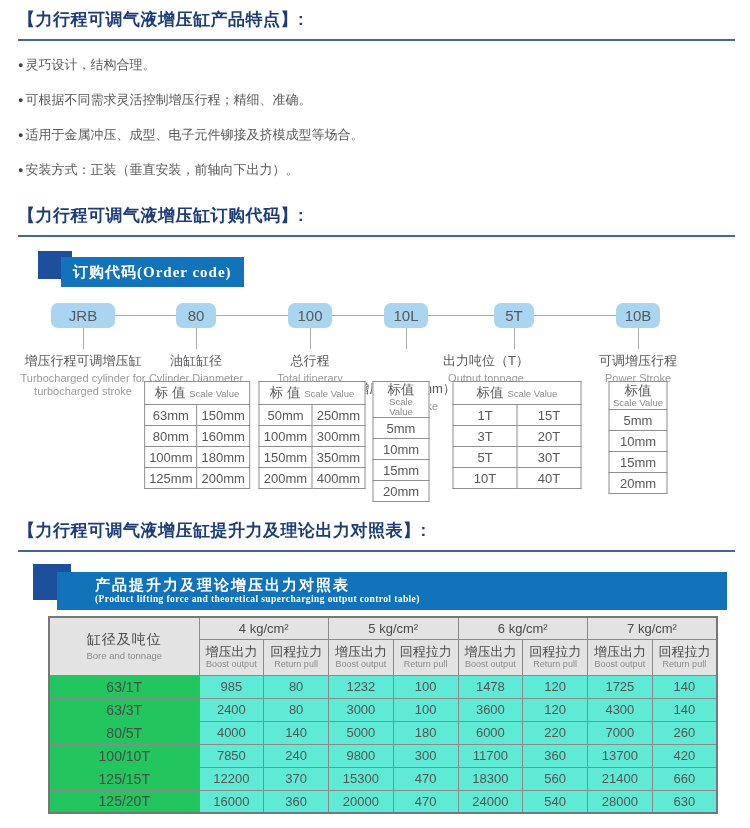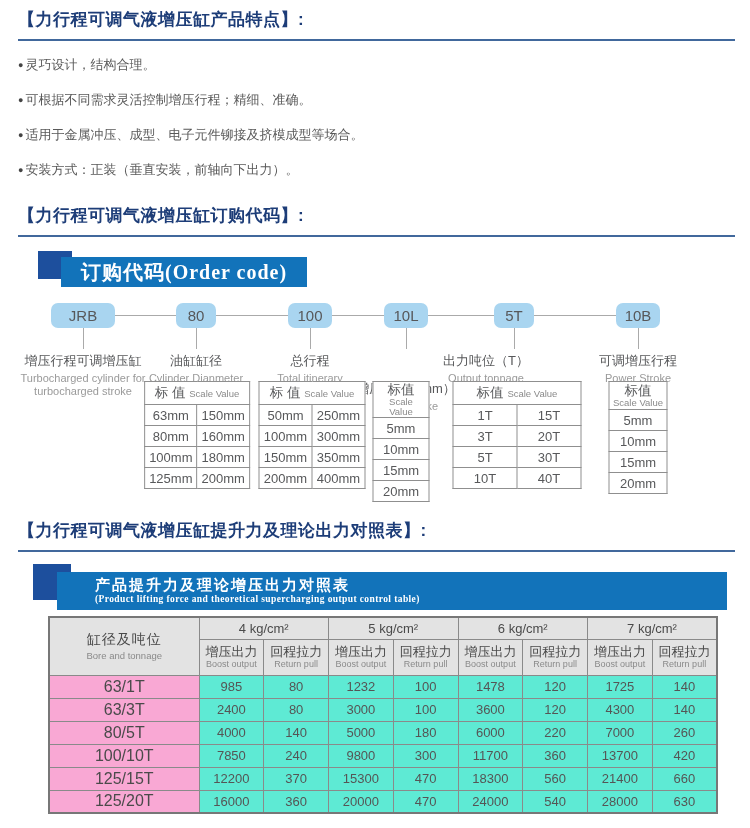--- a/index.html
+++ b/index.html
@@ -19,21 +19,21 @@
   .bullets { margin: 15px 0 0 18px; font-size: 13px; color: #595959; }
   .bullet { margin-bottom: 17px; line-height: 18px; }
   .bullet .dot { font-size: 9px; vertical-align: 1px; margin-right: 2px; color: #444; }
   .red { color: #e60012; }
   
   .banner { position: relative; margin-left: 38px; margin-top: 14px; height: 40px; }
   .banner .sq { position: absolute; left: 0; top: 0; width: 34px; height: 28px; background: #1d4f9d; }
   .banner .bar {
     position: absolute; left: 23px; top: 6px; height: 30px; line-height: 30px;
     background: #1273ba; color: #fff; font-family: "Liberation Serif", serif;
-    font-weight: bold; font-size: 20px; padding: 0 20px; letter-spacing: 1px;
+    font-weight: bold; font-size: 15px; padding: 0 12px; letter-spacing: 1px;
   }
   .banner2 { position: relative; margin-left: 33px; margin-top: 12px; height: 46px; }
   .banner2 .sq { position: absolute; left: 0; top: 0; width: 38px; height: 36px; background: #1d4f9d; }
   .banner2 .bar {
     position: absolute; left: 24px; top: 8px; width: 670px; height: 38px;
     background: #1273ba; color: #fff; font-family: "Liberation Serif", serif; font-weight: bold;
     display: flex; flex-direction: column; justify-content: center; padding-left: 38px;
   }
   .banner2 .t1 { font-size: 15px; line-height: 17px; letter-spacing: 2px; }
   .banner2 .t2 { font-size: 9.5px; line-height: 11px; letter-spacing: .4px; }
@@ -76,21 +76,21 @@
     margin: 6px 0 0 48px; border-collapse: collapse; width: 668px;
     table-layout: fixed; border: 2px solid #777;
   }
   .out th, .out td { border: 1px solid #8a8a8a; text-align: center; font-weight: normal; padding: 0; }
   .out .hdr { background: #e3e3e3; color: #4a4a4a; }
   .corner .cn { display: block; font-size: 14px; letter-spacing: 1px; }
   .corner .en { display: block; font-size: 9.5px; color: #8a8a8a; margin-top: 1px; }
   .press { height: 22px; font-size: 13px; }
   .sub { height: 36px; font-size: 13px; line-height: 14px; }
   .sub .en { display: block; font-size: 9px; color: #8a8a8a; line-height: 10px; }
-  .model { background: #f9a8d4; font-size: 16px; color: #4a4a4a; height: 23px; }
+  .model { background: #22c55e; font-size: 14px; color: #4a4a4a; height: 23px; }
   .val { background: #5eead4; font-size: 13px; color: #555; height: 23px; }
 </style>
 </head>
 <body>
 
 <div class="sec-heading">【力行程可调气液增压缸产品特点】:</div>
 <hr class="rule">
 
 <div class="bullets">
   <div class="bullet">

